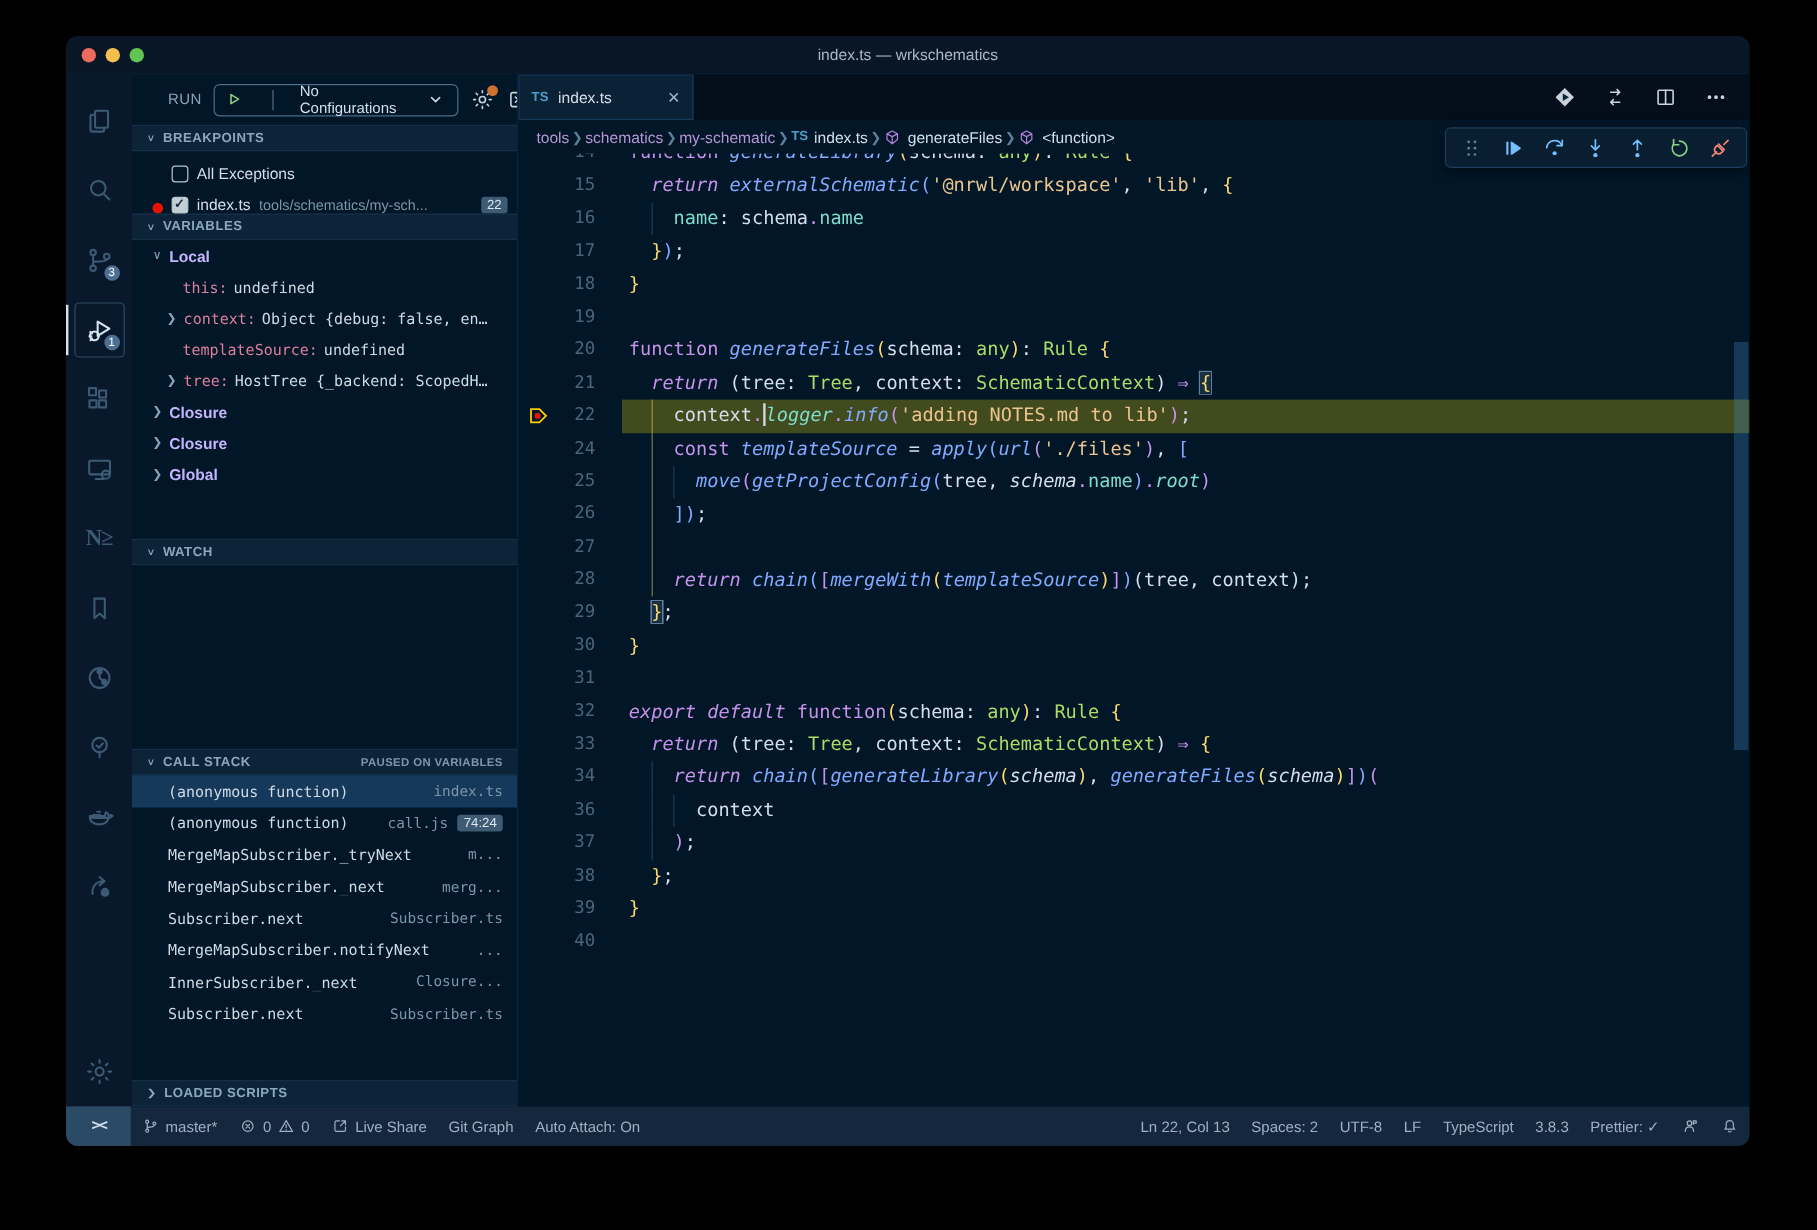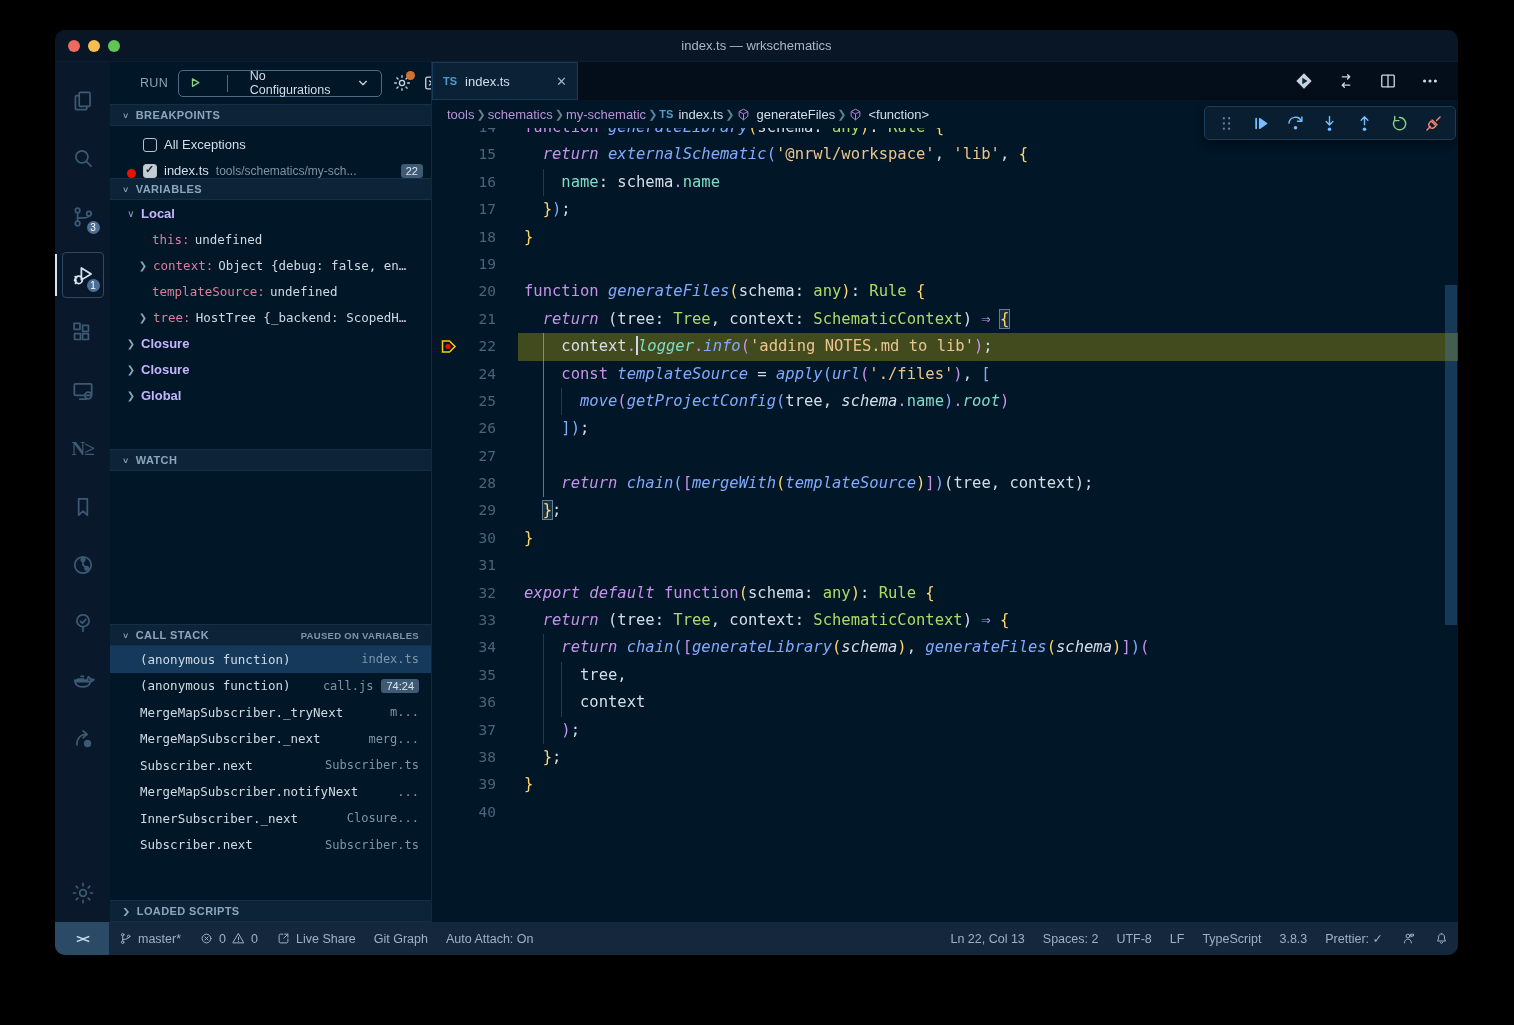--- a/index.html
+++ b/index.html
@@ -486,21 +486,20 @@
           <div class="code-line"><span class="gutter-icon"></span><span class="lnum">25</span><span class="lcontent"><span class="tk-w">      </span><span class="tk-f">move</span><span class="tk-pb">(</span><span class="tk-f">getProjectConfig</span><span class="tk-lb">(</span><span class="tk-w">tree</span><span class="tk-w">, </span><span class="tk-wi">schema</span><span class="tk-pk">.</span><span class="tk-pr">name</span><span class="tk-lb">)</span><span class="tk-pk">.</span><span class="tk-pri">root</span><span class="tk-pb">)</span></span><span class="guide" style="left:129.32px"></span><span class="guide active" style="left:110.66px"></span></div>
           <div class="code-line"><span class="gutter-icon"></span><span class="lnum">26</span><span class="lcontent"><span class="tk-w">    </span><span class="tk-lb">]</span><span class="tk-lb">)</span><span class="tk-w">;</span></span><span class="guide active" style="left:110.66px"></span></div>
           <div class="code-line"><span class="gutter-icon"></span><span class="lnum">27</span><span class="lcontent"></span><span class="guide active" style="left:110.66px"></span></div>
           <div class="code-line"><span class="gutter-icon"></span><span class="lnum">28</span><span class="lcontent"><span class="tk-w">    </span><span class="tk-ki">return </span><span class="tk-f">chain</span><span class="tk-lb">(</span><span class="tk-pb">[</span><span class="tk-f">mergeWith</span><span class="tk-y">(</span><span class="tk-f">templateSource</span><span class="tk-y">)</span><span class="tk-pb">]</span><span class="tk-lb">)</span><span class="tk-w">(</span><span class="tk-w">tree</span><span class="tk-w">, </span><span class="tk-w">context</span><span class="tk-w">)</span><span class="tk-w">;</span></span><span class="guide active" style="left:110.66px"></span></div>
           <div class="code-line"><span class="gutter-icon"></span><span class="lnum">29</span><span class="lcontent"><span class="tk-w">  </span><span class="tk-ybox">}</span><span class="tk-w">;</span></span></div>
           <div class="code-line"><span class="gutter-icon"></span><span class="lnum">30</span><span class="lcontent"><span class="tk-y">}</span></span></div>
           <div class="code-line"><span class="gutter-icon"></span><span class="lnum">31</span><span class="lcontent"></span></div>
           <div class="code-line"><span class="gutter-icon"></span><span class="lnum">32</span><span class="lcontent"><span class="tk-ki">export </span><span class="tk-ki">default </span><span class="tk-k">function</span><span class="tk-y">(</span><span class="tk-w">schema</span><span class="tk-w">: </span><span class="tk-t">any</span><span class="tk-y">)</span><span class="tk-w">: </span><span class="tk-t">Rule</span><span class="tk-w"> </span><span class="tk-y">{</span></span></div>
           <div class="code-line"><span class="gutter-icon"></span><span class="lnum">33</span><span class="lcontent"><span class="tk-w">  </span><span class="tk-ki">return </span><span class="tk-w">(</span><span class="tk-w">tree</span><span class="tk-w">: </span><span class="tk-t">Tree</span><span class="tk-w">, </span><span class="tk-w">context</span><span class="tk-w">: </span><span class="tk-t">SchematicContext</span><span class="tk-w">)</span><span class="tk-w"> </span><span class="tk-pk">⇒</span><span class="tk-w"> </span><span class="tk-y">{</span></span></div>
           <div class="code-line"><span class="gutter-icon"></span><span class="lnum">34</span><span class="lcontent"><span class="tk-w">    </span><span class="tk-ki">return </span><span class="tk-f">chain</span><span class="tk-lb">(</span><span class="tk-pb">[</span><span class="tk-f">generateLibrary</span><span class="tk-y">(</span><span class="tk-wi">schema</span><span class="tk-y">)</span><span class="tk-w">, </span><span class="tk-f">generateFiles</span><span class="tk-y">(</span><span class="tk-wi">schema</span><span class="tk-y">)</span><span class="tk-pb">]</span><span class="tk-lb">)</span><span class="tk-pb">(</span></span><span class="guide" style="left:110.66px"></span></div>
-          <div class="code-line"><span class="gutter-icon"></span><span class="lnum">35</span><span class="lcontent"><span class="tk-w">      </span><span class="tk-w">tree</span><span class="tk-w">,</span></span><span class="guide" style="left:110.66px"></span><span class="guide" style="left:129.32px"></span></div>
           <div class="code-line"><span class="gutter-icon"></span><span class="lnum">36</span><span class="lcontent"><span class="tk-w">      </span><span class="tk-w">context</span></span><span class="guide" style="left:110.66px"></span><span class="guide" style="left:129.32px"></span></div>
           <div class="code-line"><span class="gutter-icon"></span><span class="lnum">37</span><span class="lcontent"><span class="tk-w">    </span><span class="tk-pb">)</span><span class="tk-w">;</span></span><span class="guide" style="left:110.66px"></span></div>
           <div class="code-line"><span class="gutter-icon"></span><span class="lnum">38</span><span class="lcontent"><span class="tk-w">  </span><span class="tk-y">}</span><span class="tk-w">;</span></span></div>
           <div class="code-line"><span class="gutter-icon"></span><span class="lnum">39</span><span class="lcontent"><span class="tk-y">}</span></span></div>
           <div class="code-line"><span class="gutter-icon"></span><span class="lnum">40</span><span class="lcontent"></span></div>
         </div>
       <div id="scrollbar">
         <div id="scroll-thumb"></div>
       </div>
       <div id="debug-toolbar">

